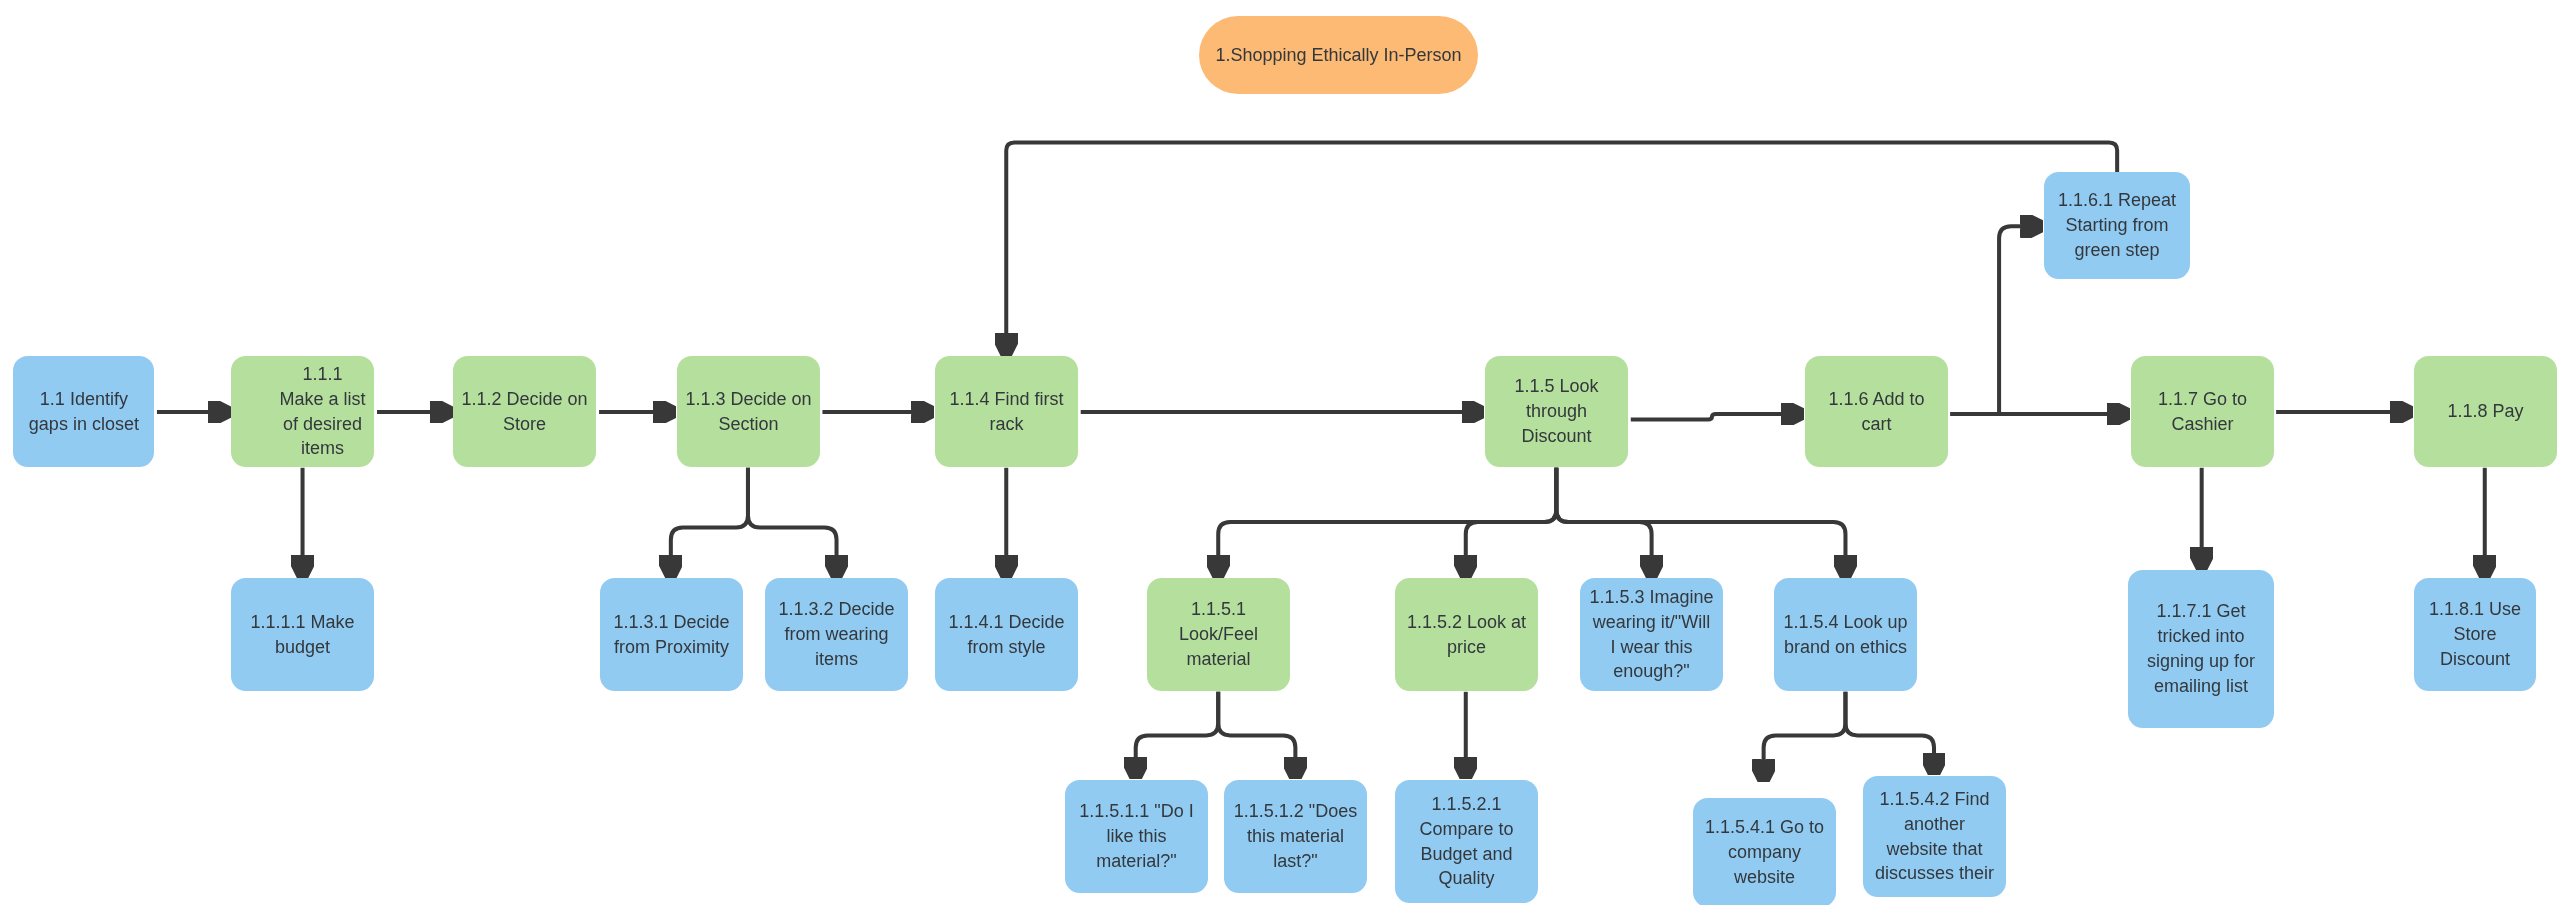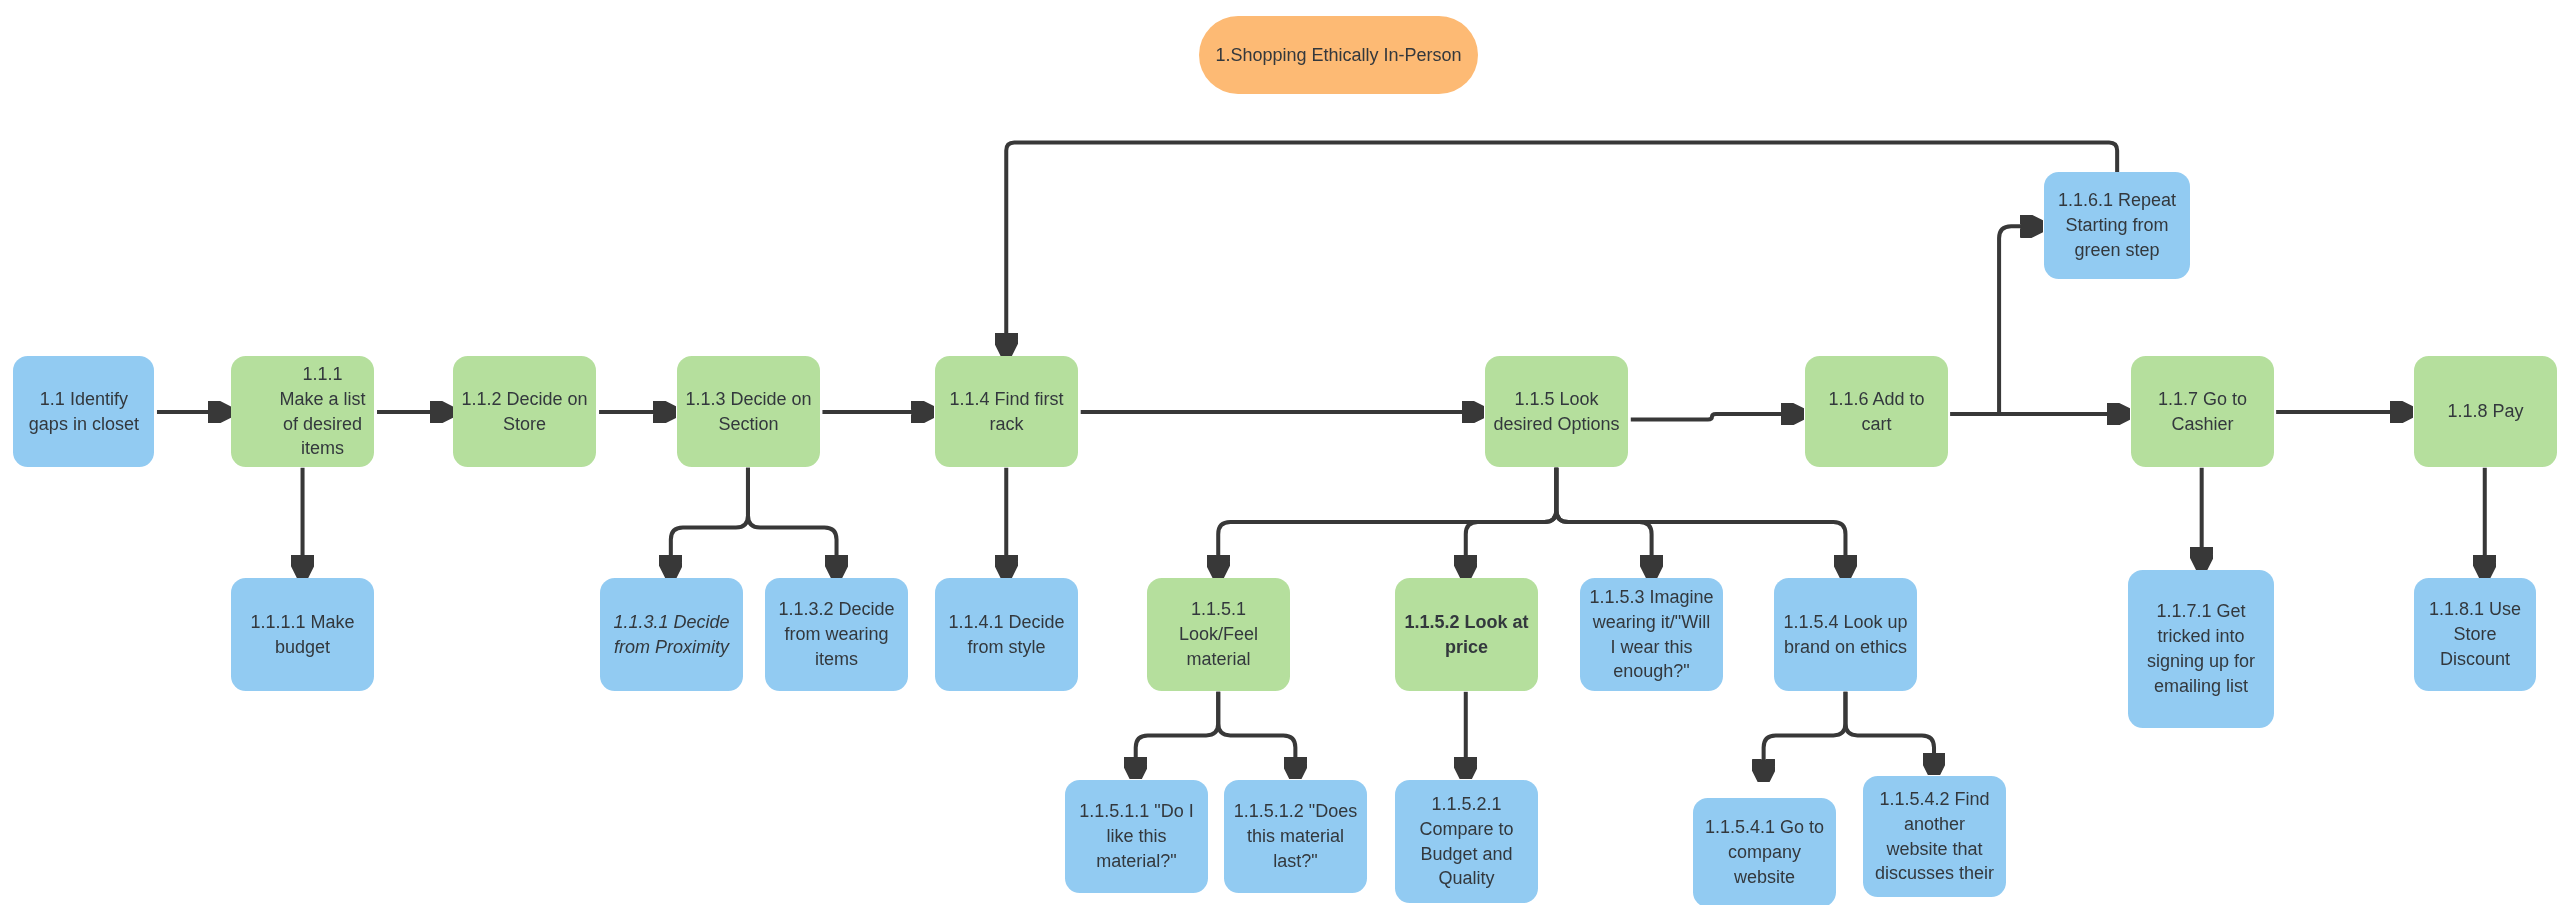--- a/index.html
+++ b/index.html
@@ -70,32 +70,32 @@
     <path d="M2751,1031 V1078 Q2751,1096 2769,1096 H2865 Q2883,1096 2883,1114 V1150" marker-end="url(#arrow)"></path>
   </svg>
 
   <div class="node pill" style="left:1199px;top:16px;width:279px;height:78px;">1.Shopping Ethically In-Person</div>
 
   <div class="node blue" style="left:13.4px;top:356px;width:141px;height:111px;">1.1 Identify gaps in closet</div>
   <div class="node green" style="left:231px;top:356px;width:143px;height:111px;padding-left:48px;">1.1.1 Make a list of desired items</div>
   <div class="node green" style="left:453px;top:356px;width:143px;height:111px;">1.1.2 Decide on Store</div>
   <div class="node green" style="left:677px;top:356px;width:143px;height:111px;">1.1.3 Decide on Section</div>
   <div class="node green" style="left:935px;top:356px;width:143px;height:111px;">1.1.4 Find first rack</div>
-  <div class="node green" style="left:1485px;top:356px;width:143px;height:111px;">1.1.5 Look desired Options</div>
+  <div class="node green" style="left:1485px;top:356px;width:143px;height:111px;">1.1.5 Look through Discount</div>
   <div class="node green" style="left:1805px;top:356px;width:143px;height:111px;">1.1.6 Add to cart</div>
   <div class="node blue" style="left:2044px;top:172px;width:146px;height:107px;">1.1.6.1 Repeat Starting from green step</div>
   <div class="node green" style="left:2131px;top:356px;width:143px;height:111px;">1.1.7 Go to Cashier</div>
   <div class="node green" style="left:2414px;top:356px;width:143px;height:111px;">1.1.8 Pay</div>
 
   <div class="node blue" style="left:231px;top:578px;width:143px;height:113px;">1.1.1.1 Make budget</div>
-  <div class="node blue" style="left:600px;top:578px;width:143px;height:113px;font-style:italic;">1.1.3.1 Decide from Proximity</div>
+  <div class="node blue" style="left:600px;top:578px;width:143px;height:113px;">1.1.3.1 Decide from Proximity</div>
   <div class="node blue" style="left:765px;top:578px;width:143px;height:113px;">1.1.3.2 Decide from wearing items</div>
   <div class="node blue" style="left:935px;top:578px;width:143px;height:113px;">1.1.4.1 Decide from style</div>
   <div class="node green" style="left:1147px;top:578px;width:143px;height:113px;">1.1.5.1 Look/Feel material</div>
-  <div class="node green" style="left:1395px;top:578px;width:143px;height:113px;font-weight:bold;">1.1.5.2 Look at price</div>
+  <div class="node green" style="left:1395px;top:578px;width:143px;height:113px;">1.1.5.2 Look at price</div>
   <div class="node blue" style="left:1580px;top:578px;width:143px;height:113px;">1.1.5.3 Imagine wearing it/"Will I wear this enough?"</div>
   <div class="node blue" style="left:1774px;top:578px;width:143px;height:113px;">1.1.5.4 Look up brand on ethics</div>
   <div class="node blue" style="left:2128px;top:570px;width:146px;height:158px;">1.1.7.1 Get tricked into signing up for emailing list</div>
   <div class="node blue" style="left:2414px;top:578px;width:122px;height:113px;">1.1.8.1 Use Store Discount</div>
 
   <div class="node blue" style="left:1065px;top:780px;width:143px;height:113px;">1.1.5.1.1 "Do I like this material?"</div>
   <div class="node blue" style="left:1224px;top:780px;width:143px;height:113px;">1.1.5.1.2 "Does this material last?"</div>
   <div class="node blue" style="left:1395px;top:780px;width:143px;height:123px;">1.1.5.2.1 Compare to Budget and Quality</div>
   <div class="node blue" style="left:1693px;top:783px;width:143px;height:109px;margin-top:15px;">1.1.5.4.1 Go to company website</div>
   <div class="node blue" style="left:1863px;top:776px;width:143px;height:121px;">1.1.5.4.2 Find another website that discusses their</div>

